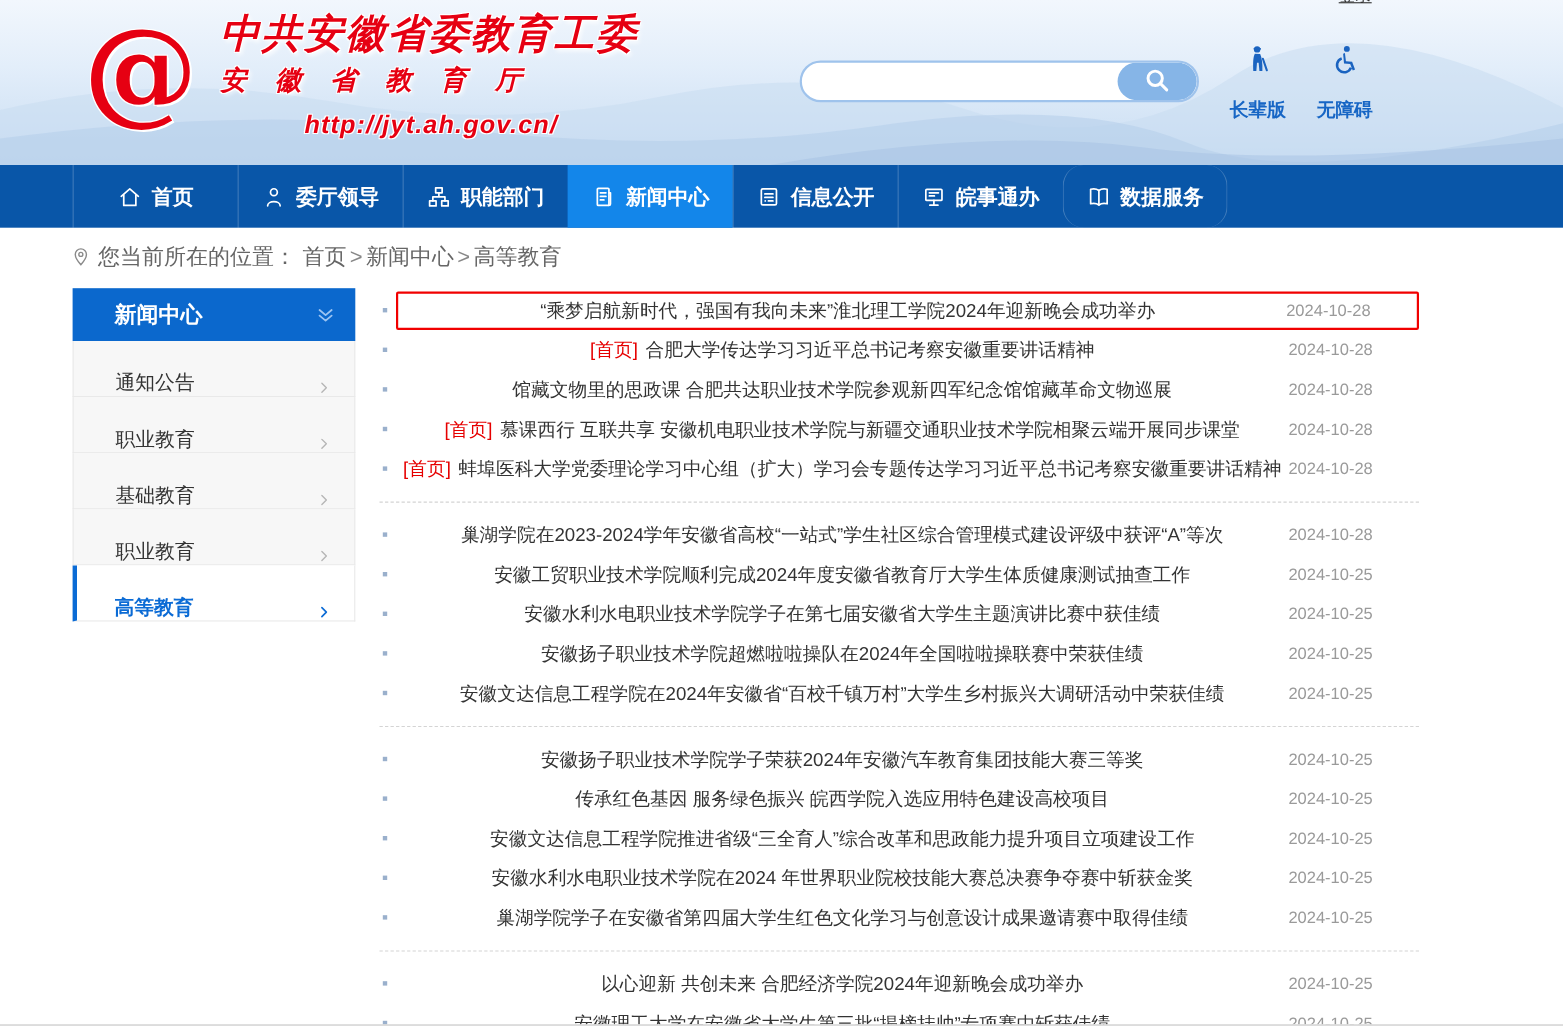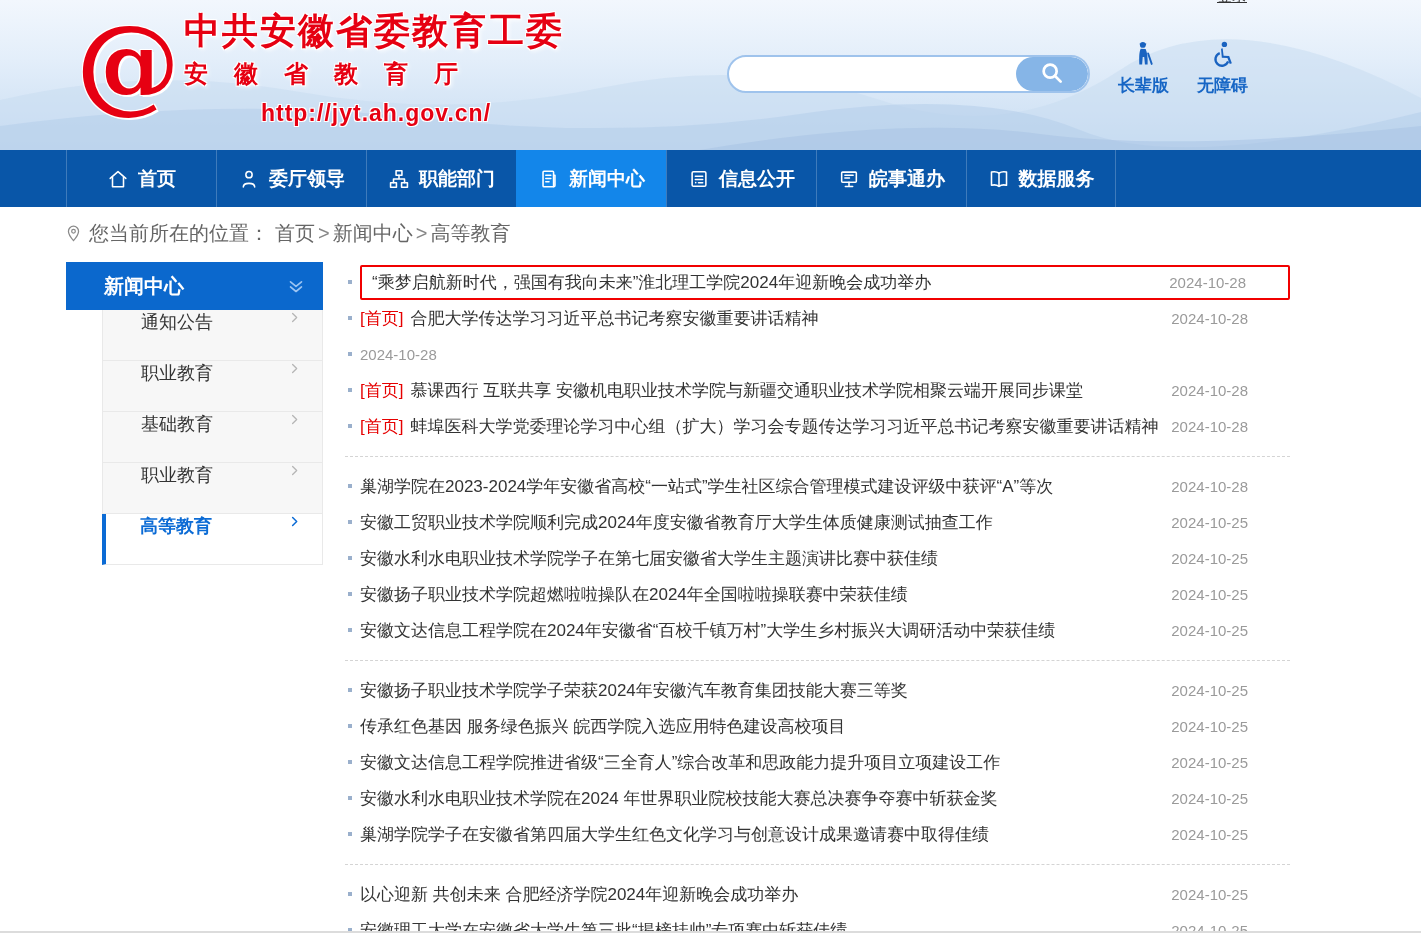--- a/index.html
+++ b/index.html
@@ -10,71 +10,71 @@
   .login-cut { position:absolute; top:-13px; right:174px; font-size:15px; color:#333;
     text-decoration:underline; z-index:30; cursor:pointer; }
 
   
   .site-header { position:absolute; top:0; left:0; width:100%; height:150px; overflow:hidden;
     background:linear-gradient(180deg,#f2f7fd 0%,#e3eefa 40%,#d2e3f5 78%,#c6dbf2 100%); }
   .mountains { position:absolute; bottom:0; left:0; width:100%; height:120px; }
   .brand { position:absolute; left:76px; top:10px; display:flex; align-items:flex-start; }
   .logo { width:106px; font-size:104px; line-height:108px; font-weight:bold; color:#e60012;
     font-family:"DejaVu Serif",serif; text-shadow:2px 2px 0 #fff,-1px -1px 0 #fff,1px -1px 0 #fff,-1px 1px 0 #fff; }
-  .brand-text { margin-left:2px; width:384px; }
+  .brand-text { margin-left:18px; width:384px;font-style:italic; }
   .org1 { font-size:36px; font-weight:bold; color:#e60012; letter-spacing:2px; line-height:42px; white-space:nowrap;
     text-shadow:1px 1px 0 #fff,-1px -1px 0 #fff,1px -1px 0 #fff,-1px 1px 0 #fff,2px 2px 4px rgba(255,255,255,.9); }
   .org2 { font-size:24px; font-weight:bold; color:#e60012; letter-spacing:26px; line-height:42px; white-space:nowrap; margin-top:1px;
     text-shadow:1px 1px 0 #fff,-1px -1px 0 #fff,1px -1px 0 #fff,-1px 1px 0 #fff,2px 2px 4px rgba(255,255,255,.9); }
   .url { font-size:23px; font-weight:bold; color:#e60012; letter-spacing:1px; margin-top:5px; text-align:center;
     text-shadow:1px 1px 0 #fff,-1px -1px 0 #fff,1px -1px 0 #fff,-1px 1px 0 #fff; }
 
   .search { position:absolute; left:727px; top:55px; width:363px; height:38px; background:#fff;
     border:2px solid #9fc3ec; border-radius:20px; display:flex; align-items:stretch; overflow:hidden; }
   .search-input { flex:1; border:none; outline:none; background:transparent; padding:0 16px; font-size:16px; color:#333; }
   .search-btn { width:72px; border:none; background:#86b5e7; border-radius:18px; cursor:pointer;
     display:flex; align-items:center; justify-content:center; }
 
   .tools { position:absolute; left:1118px; top:40px; display:flex; gap:28px; }
-  .tool { display:flex; flex-direction:column; align-items:center; gap:6px; cursor:pointer;
+  .tool { display:flex; flex-direction:column; align-items:center; gap:20px; cursor:pointer;
     color:#1766c5; font-size:17px; font-weight:bold; text-decoration:none; }
   .tool-icon svg { width:28px; height:28px; display:block; }
 
   
   .main-nav { position:absolute; top:150px; left:0; width:100%; height:57px; background:#0956a8; }
   .nav-items { display:flex; height:100%; margin-left:66px; }
   .nav-item { width:150px; height:100%; display:flex; align-items:center; justify-content:center; gap:9px;
     color:#fff; font-size:19px; font-weight:bold; cursor:pointer; border-left:1px solid rgba(255,255,255,.22); white-space:nowrap; }
-  .nav-item:last-child { border-right:1px solid rgba(255,255,255,.22); }
+  .nav-item:last-child { border-right:1px solid rgba(255,255,255,.22);border-radius:19px; }
   .nav-item.active { background:#1386ea; border-color:transparent; }
   .nav-ico svg { width:22px; height:22px; display:block; }
 
   
   .breadcrumb { position:absolute; top:222px; left:64px; height:22px; display:flex; align-items:center;
     gap:6px; font-size:20px; color:#666; }
   .crumb { color:#666; cursor:pointer; }
   .crumb-sep { color:#888; margin:0 3px; }
   .pin svg { width:19px; height:19px; display:block; }
 
   
   .sidebar { position:absolute; top:262px; left:66px; width:257px; }
   .sidebar-head { height:48px; background:#0b68cd; color:#fff; font-size:20px; font-weight:bold;
     display:flex; align-items:center; justify-content:space-between; padding:0 16px 0 38px; cursor:pointer; }
   .dbl-chev svg { width:22px; height:22px; display:block; }
   .side-item { height:51px; background:#f7f7f7; border:1px solid #e9e9e9; border-top:none;
-    display:flex; align-items:flex-start; justify-content:space-between; padding:0 20px 0 38px;
-    font-size:18px; color:#333; cursor:pointer;margin-left:36px; }
+    display:flex; align-items:flex-end; justify-content:space-between; padding:0 20px 0 38px;
+    font-size:18px; color:#333; cursor:pointer; }
   .side-item .chev svg { width:15px; height:15px; display:block; }
   .side-item.active { background:#fff; border-left:4px solid #0b6bd5; padding-left:34px;
     color:#0b6bd5; font-weight:bold; }
 
   
   .news { position:absolute; top:264px; left:345px; width:945px; }
   .group-sep { border-top:1px dashed #d4d4d4; margin:12px 0 11px 0; }
-  .news-row { height:36px; display:flex; align-items:center; cursor:pointer; }
+  .news-row { height:36px; display:flex; align-items:center; cursor:pointer;text-align:center; }
   .bullet { width:4px; height:4px; background:#9ab0cc; margin:0 8px 0 3px; flex:none; }
   .row-inner { flex:1; min-width:0; display:flex; align-items:center; }
   .news-title { flex:1; font-size:17px; color:#333; white-space:nowrap; overflow:hidden; }
   .news-tag { color:#e60000; margin-right:7px; }
   .news-date { flex:none; font-size:15px; color:#9a9a9a; padding-right:42px; font-family:"Liberation Sans",sans-serif; }
   .news-row.highlighted .row-inner { border:2px solid #f10000; border-radius:2px; padding:4px 0 4px 10px; }
 
   .bottom-line { position:absolute; left:0; bottom:0; width:100%; height:2px; background:#dcdcdc; }
 </style>
 </head>
@@ -287,20 +287,21 @@
       <div class="news-row">
         <span class="bullet"></span>
         <div class="row-inner">
           <div class="news-title"><span class="news-tag">[首页]</span><span>合肥大学传达学习习近平总书记考察安徽重要讲话精神</span></div>
           <div class="news-date">2024-10-28</div>
         </div>
       </div>
       <div class="news-row">
         <span class="bullet"></span>
         <div class="row-inner">
+          <div class="news-title"><span>馆藏文物里的思政课 合肥共达职业技术学院参观新四军纪念馆馆藏革命文物巡展</span></div>
           <div class="news-date">2024-10-28</div>
         </div>
       </div>
       <div class="news-row">
         <span class="bullet"></span>
         <div class="row-inner">
           <div class="news-title"><span class="news-tag">[首页]</span><span>慕课西行 互联共享 安徽机电职业技术学院与新疆交通职业技术学院相聚云端开展同步课堂</span></div>
           <div class="news-date">2024-10-28</div>
         </div>
       </div>

